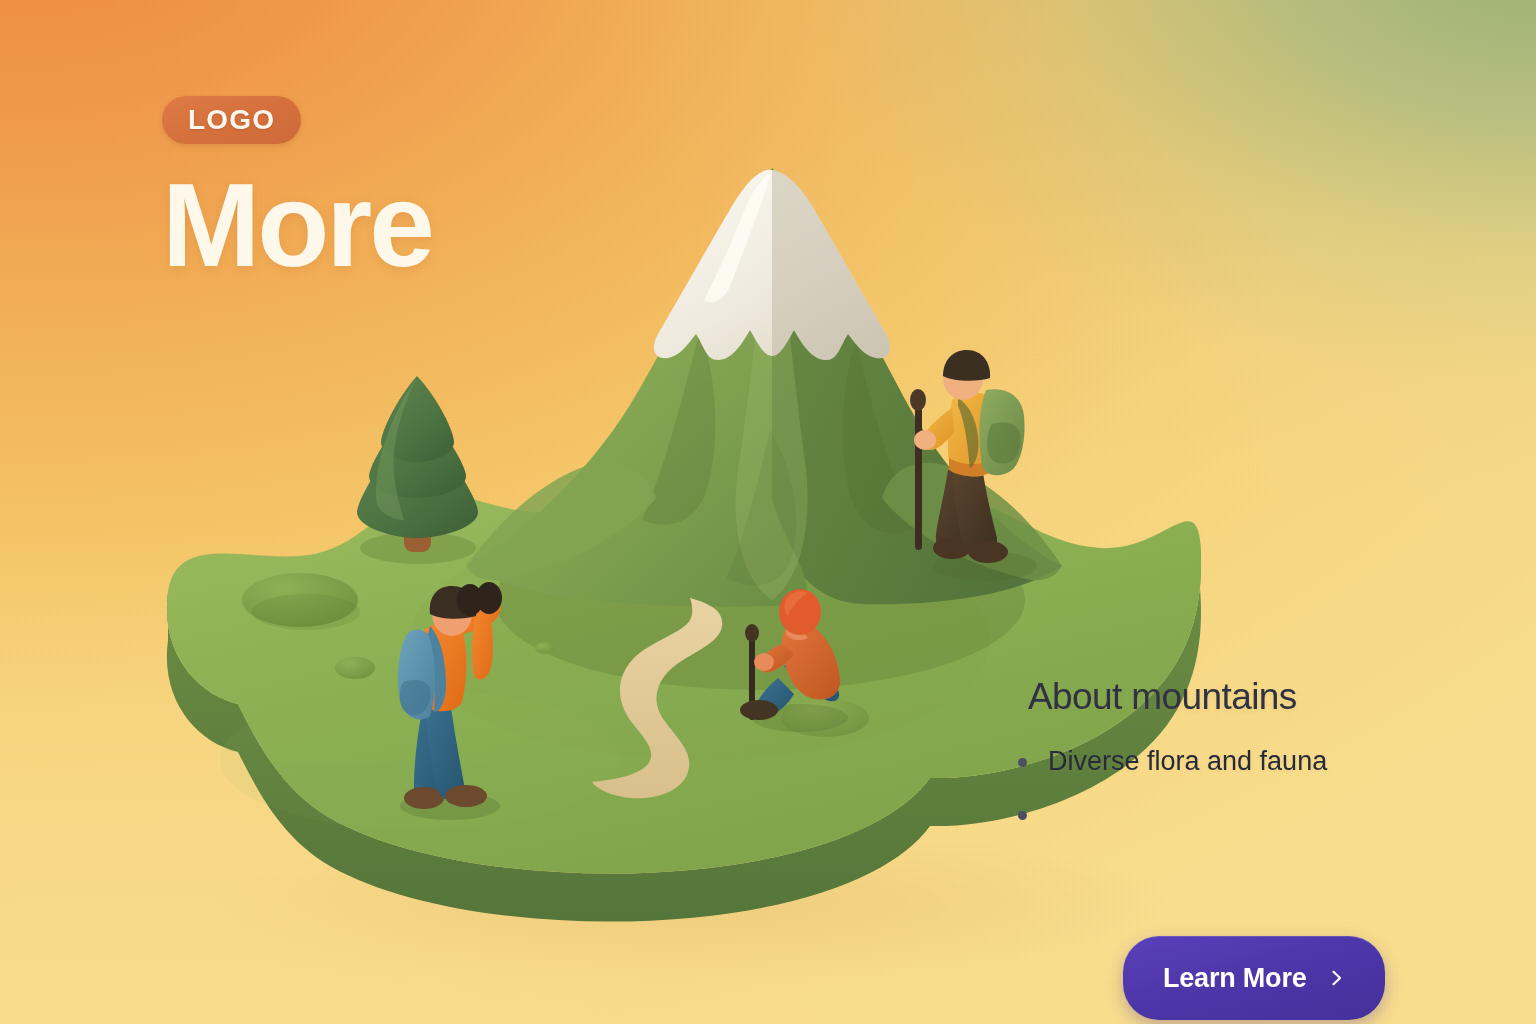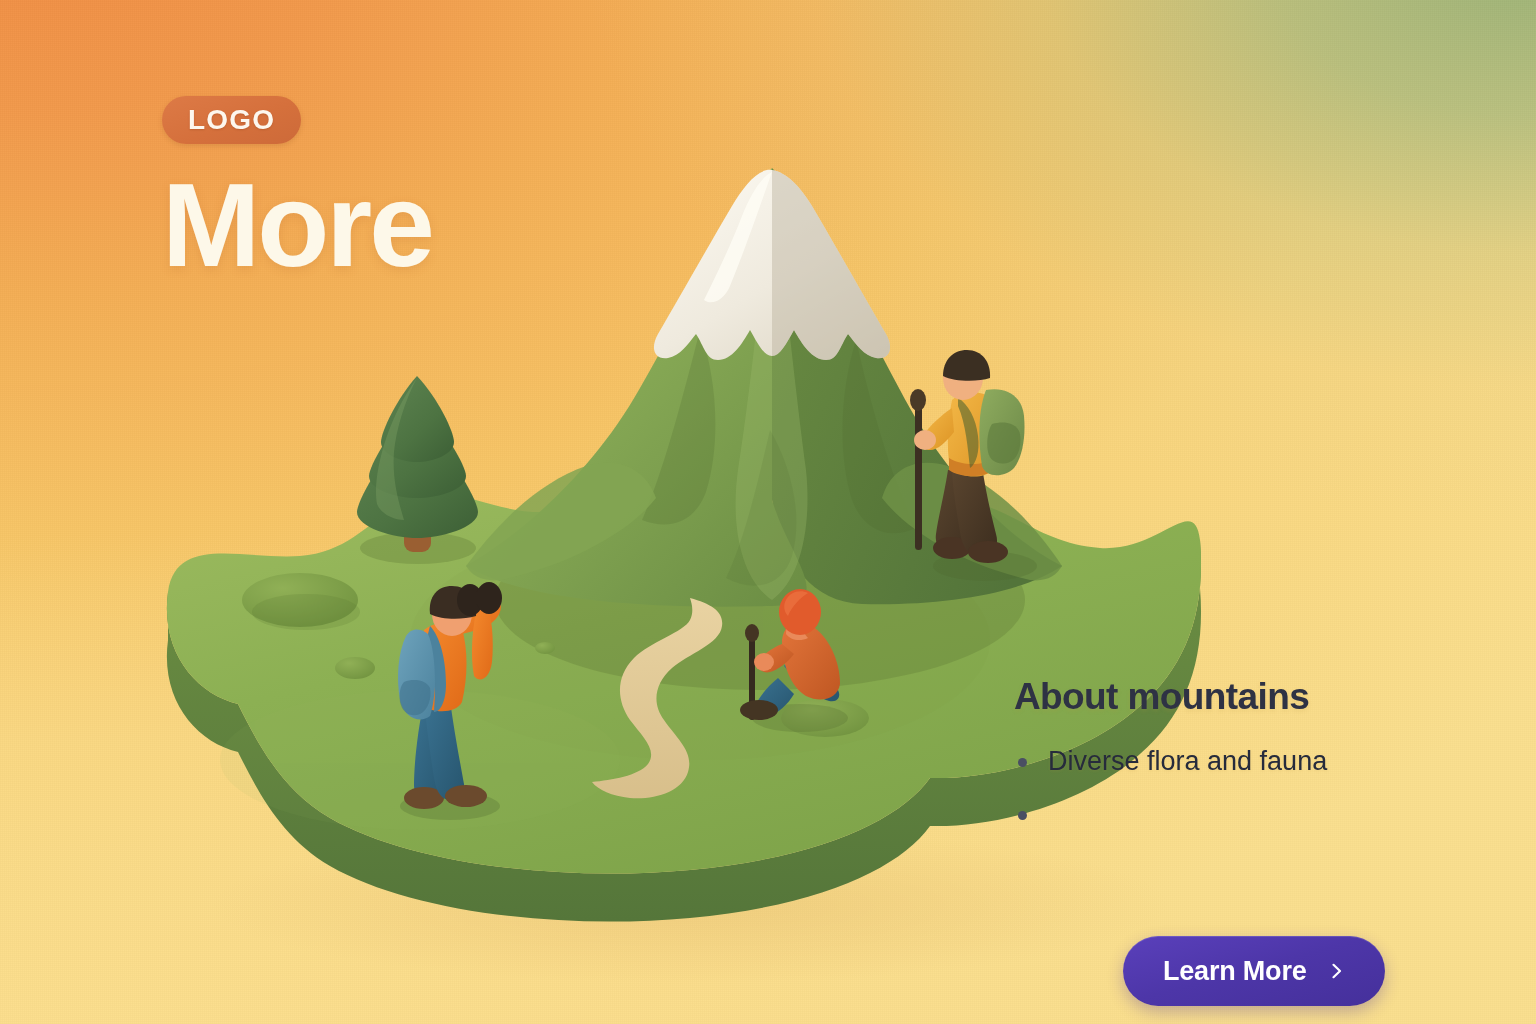--- a/index.html
+++ b/index.html
@@ -48,38 +48,39 @@
     margin-top:22px;
     color:#fdf8e9;
     font-size:118px; font-weight:bold; line-height:1.0;
     letter-spacing:-3px;
     text-shadow:0 3px 10px rgba(190,110,45,0.22);
   }
 
   
   .right-block{ position:absolute; left:1014px; top:676px; width:480px; z-index:40; }
   .about-heading{
-    color:#2e3244; font-size:37px; font-weight:bold; letter-spacing:-0.6px;
+    color:#2e3244; font-size:37px; font-weight:normal; letter-spacing:-0.6px;
     text-shadow:0 2px 4px rgba(190,150,60,0.18);
+    margin-left:14px;
   }
   .feature-list{ list-style:none; margin-top:28px; }
   .feature-list li{
     position:relative; padding-left:34px; margin-bottom:22px;
     color:#262b3c; font-size:27px; line-height:1.15;
     text-shadow:0 1px 3px rgba(190,150,60,0.16);
   }
   .feature-list li .dot{
     position:absolute; left:4px; top:12px;
     width:9px; height:9px; border-radius:50%;
     background:#4a4f63;
   }
   .cta{
     position:absolute; left:1123px; top:936px; z-index:40;
     display:inline-flex; align-items:center; gap:22px;
-    height:70px; padding:0 40px;
+    height:84px; padding:0 40px;
     border:none; cursor:pointer;
     background:linear-gradient(165deg,#5a40bb 0%,#4d36a8 48%,#45309b 100%);
     border-radius:36px;
     box-shadow:0 6px 16px rgba(70,45,150,0.30), inset 0 1px 0 rgba(255,255,255,0.14);
   }
   .cta .cta-label{ color:#fff; font-size:27px; font-weight:bold; letter-spacing:-0.2px; }
   .cta .chev{ display:block; width:16px; height:16px; }
 
   
   .scene{ position:absolute; left:0; top:0; width:1536px; height:1024px; z-index:20; }

